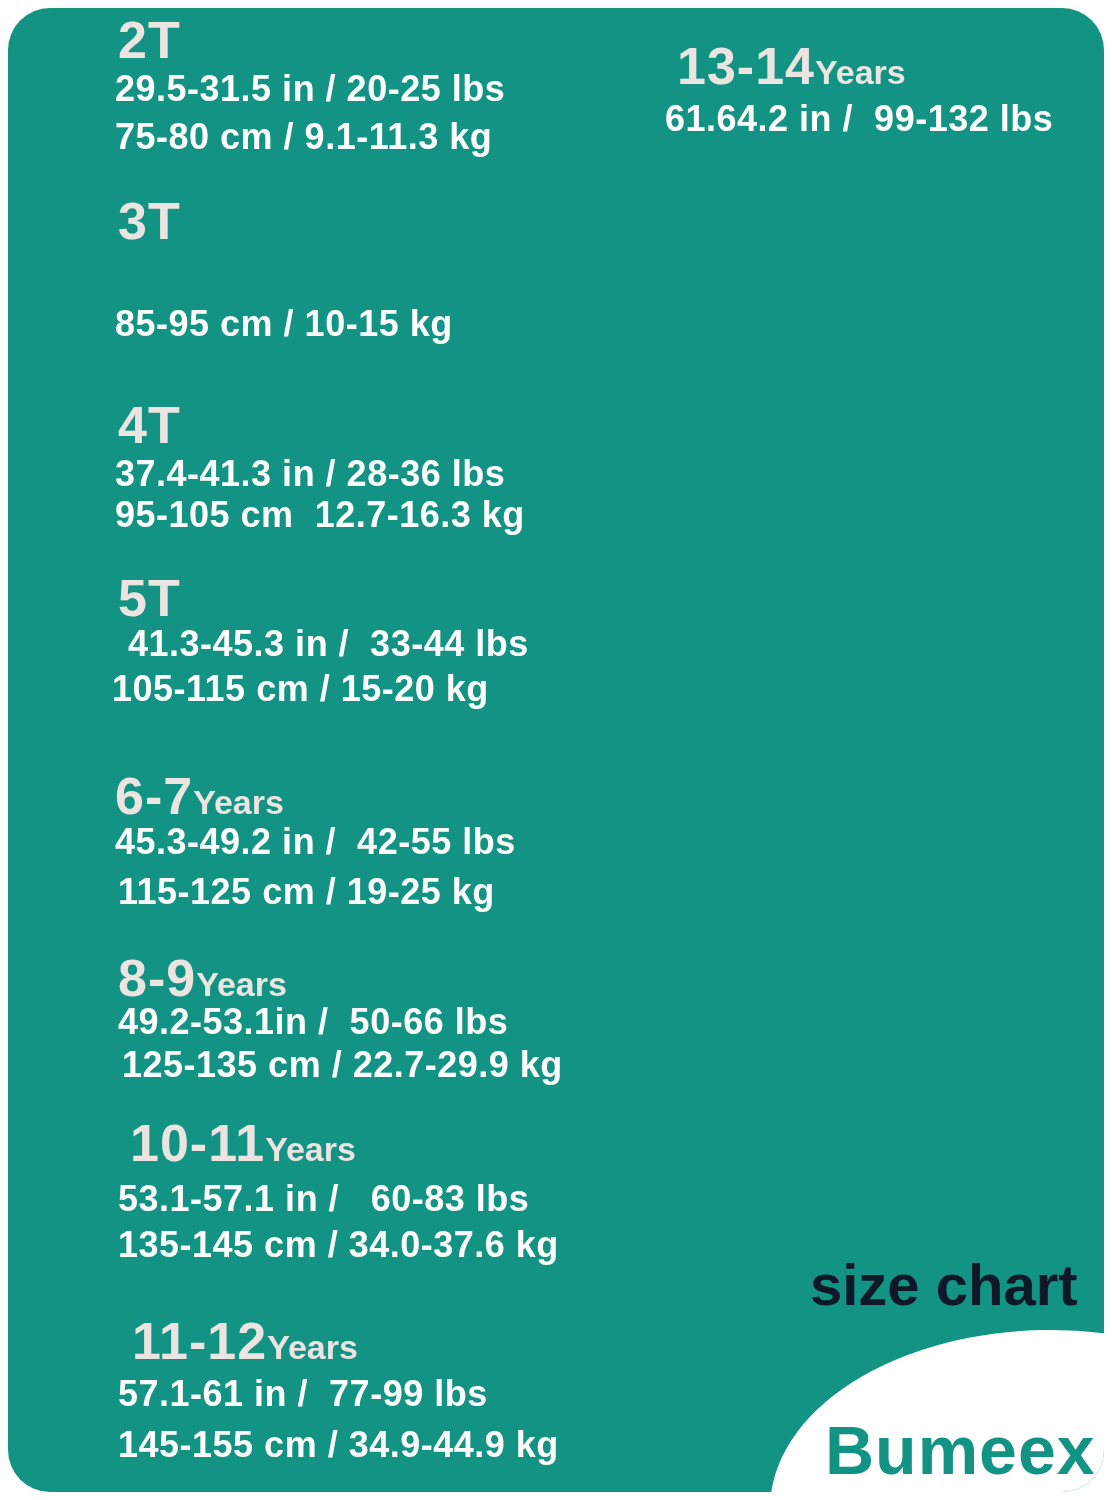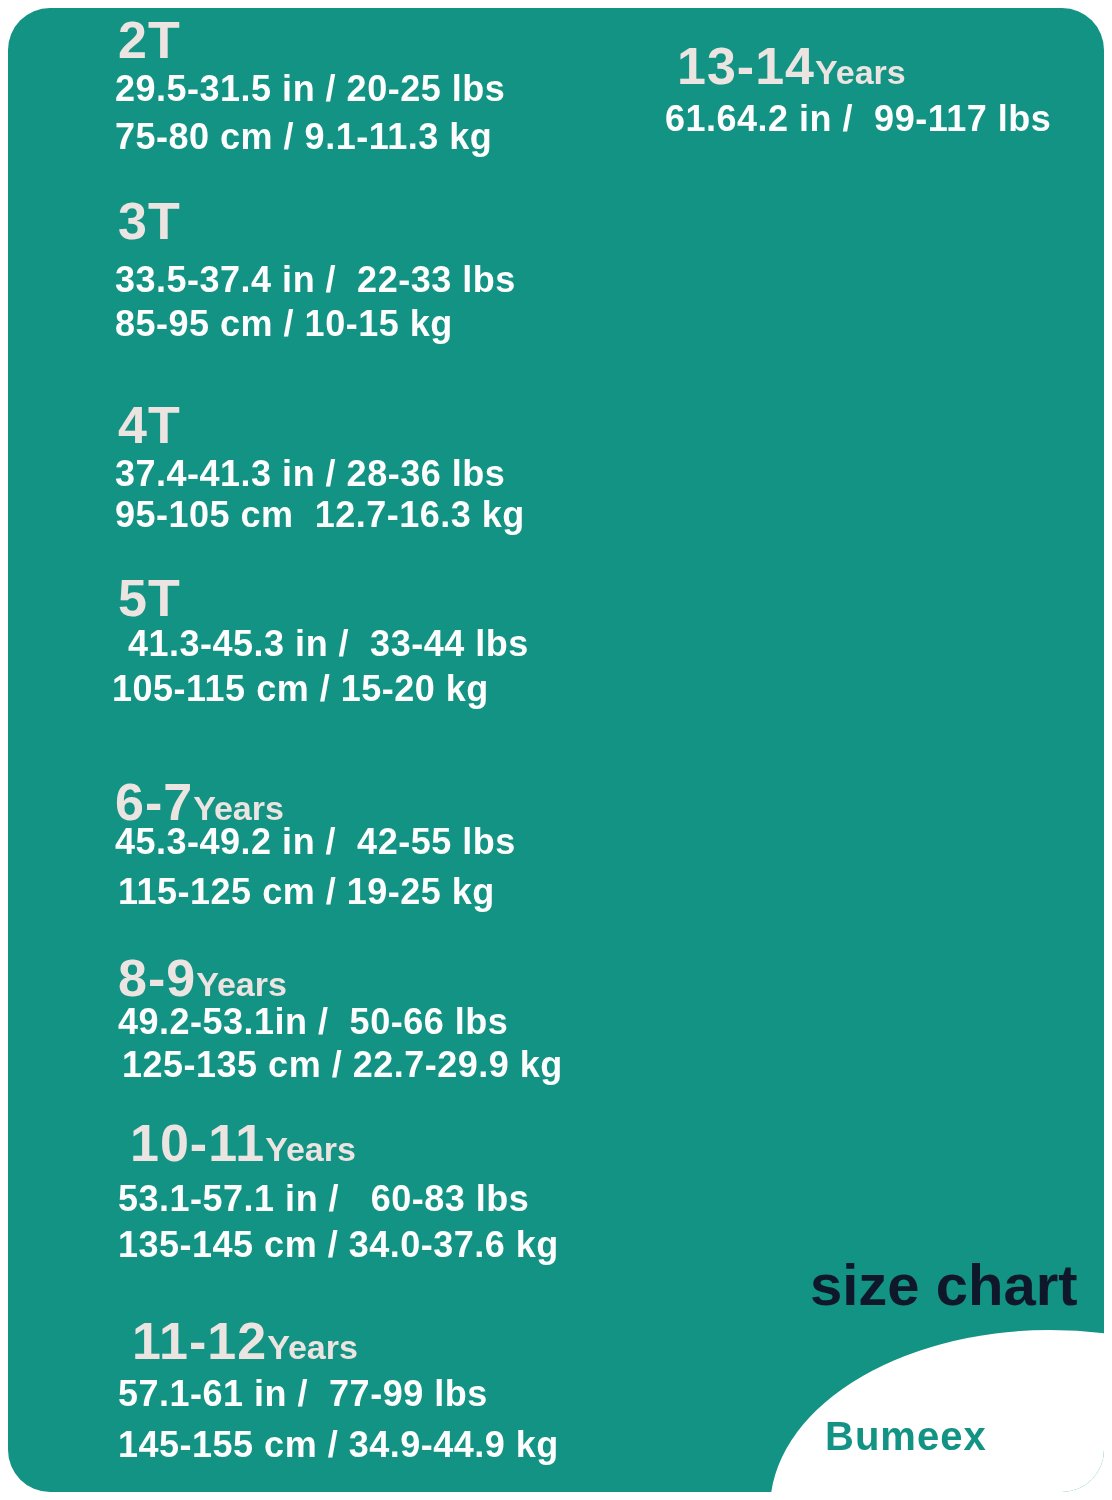--- a/index.html
+++ b/index.html
@@ -65,66 +65,65 @@
     height: 358px;
     background: #ffffff;
     border-radius: 50%;
   }
   .brand-logo {
     position: absolute;
     top: 1408px;
     left: 817px;
     line-height: 1;
     font-weight: bold;
-    font-size: 40px;
+    font-size: 68px;
     color: #129384;
     letter-spacing: 1px;
     white-space: pre;
   }
 </style>
 </head>
 <body>
 
 <div class="page">
   <div class="card">
 
     <div class="size-head" style="top:6px; left:110px;"><span>2T</span><span class="suffix"></span></div>
     <div class="size-line" style="top:63px; left:107px;">29.5-31.5 in / 20-25 lbs</div>
     <div class="size-line" style="top:111px; left:107px;">75-80 cm / 9.1-11.3 kg</div>
 
     <div class="size-head" style="top:187px; left:110px;"><span>3T</span><span class="suffix"></span></div>
-    <div class="size-line" style="top:254px; left:107px;">33.5-37.4 in /  22-33 lbs</div>
     <div class="size-line" style="top:298px; left:107px;">85-95 cm / 10-15 kg</div>
 
     <div class="size-head" style="top:391px; left:110px;"><span>4T</span><span class="suffix"></span></div>
     <div class="size-line" style="top:448px; left:107px;">37.4-41.3 in / 28-36 lbs</div>
     <div class="size-line" style="top:489px; left:107px;">95-105 cm  12.7-16.3 kg</div>
 
     <div class="size-head" style="top:564px; left:110px;"><span>5T</span><span class="suffix"></span></div>
     <div class="size-line" style="top:618px; left:120px;">41.3-45.3 in /  33-44 lbs</div>
     <div class="size-line" style="top:663px; left:104px;">105-115 cm / 15-20 kg</div>
 
-    <div class="size-head" style="top:762px; left:107px;margin-top:6px;"><span>6-7</span><span class="suffix">Years</span></div>
+    <div class="size-head" style="top:762px; left:107px;"><span>6-7</span><span class="suffix">Years</span></div>
     <div class="size-line" style="top:816px; left:107px;">45.3-49.2 in /  42-55 lbs</div>
     <div class="size-line" style="top:856px; left:110px;margin-top:10px;">115-125 cm / 19-25 kg</div>
 
     <div class="size-head" style="top:944px; left:110px;"><span>8-9</span><span class="suffix">Years</span></div>
     <div class="size-line" style="top:996px; left:110px;">49.2-53.1in /  50-66 lbs</div>
     <div class="size-line" style="top:1039px; left:114px;">125-135 cm / 22.7-29.9 kg</div>
 
     <div class="size-head" style="top:1109px; left:122px;"><span>10-11</span><span class="suffix">Years</span></div>
     <div class="size-line" style="top:1173px; left:110px;">53.1-57.1 in /   60-83 lbs</div>
     <div class="size-line" style="top:1219px; left:110px;">135-145 cm / 34.0-37.6 kg</div>
 
     <div class="size-head" style="top:1307px; left:124px;"><span>11-12</span><span class="suffix">Years</span></div>
     <div class="size-line" style="top:1368px; left:110px;">57.1-61 in /  77-99 lbs</div>
     <div class="size-line" style="top:1419px; left:110px;">145-155 cm / 34.9-44.9 kg</div>
 
     <div class="size-head" style="top:32px; left:669px;"><span>13-14</span><span class="suffix">Years</span></div>
-    <div class="size-line" style="top:93px; left:657px;">61.64.2 in /  99-117 lbs</div>
+    <div class="size-line" style="top:93px; left:657px;">61.64.2 in /  99-132 lbs</div>
 
     <div class="chart-title">size chart</div>
 
     <div class="brand-ellipse"></div>
     <div class="brand-logo">Bumeex</div>
 
   </div>
 </div>
 
 </body></html>

